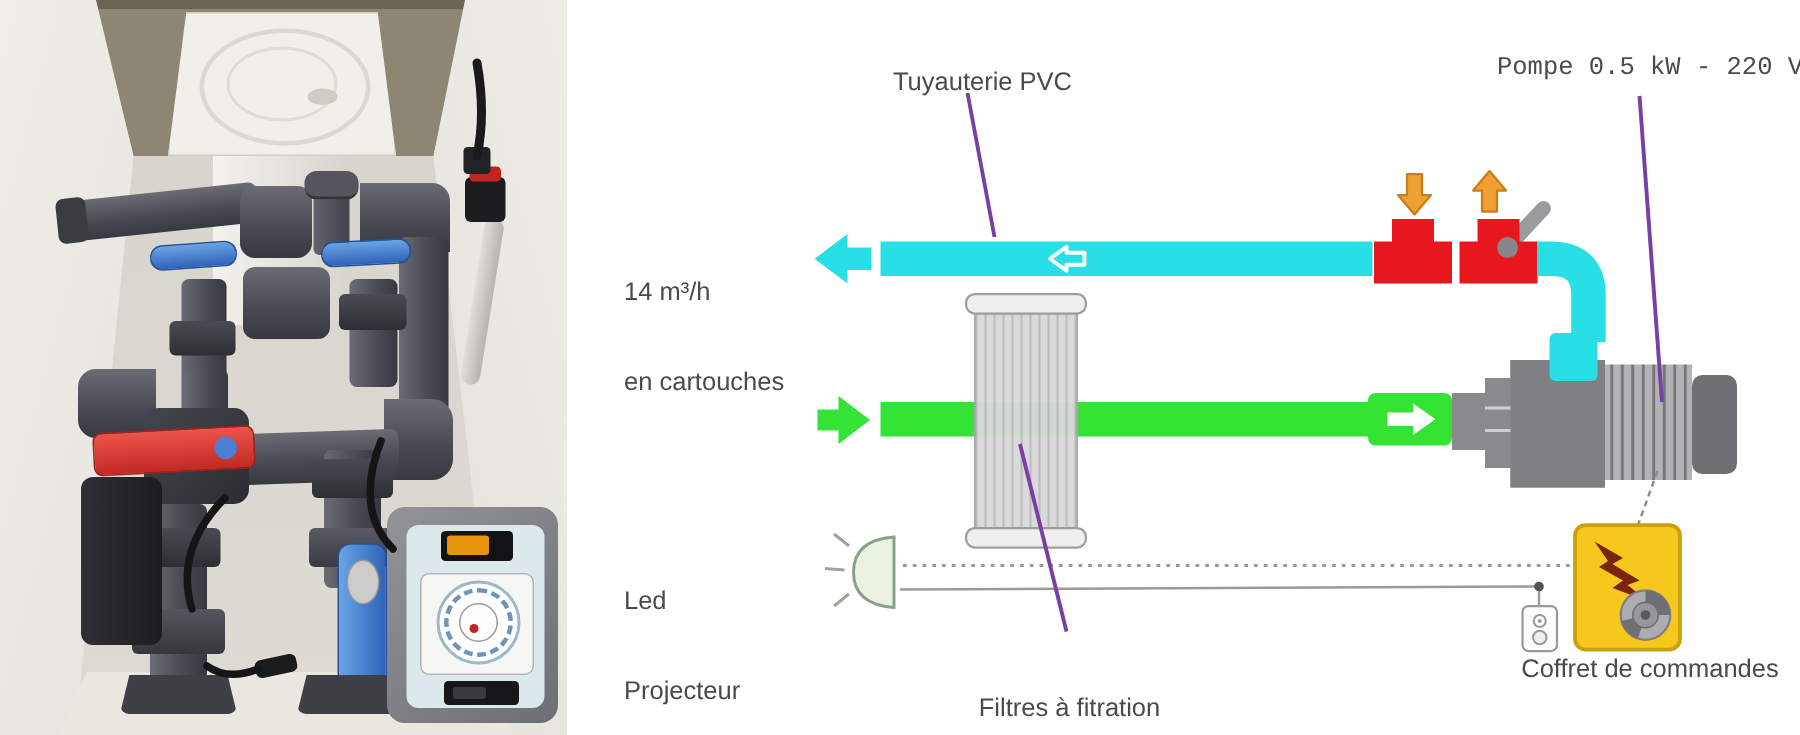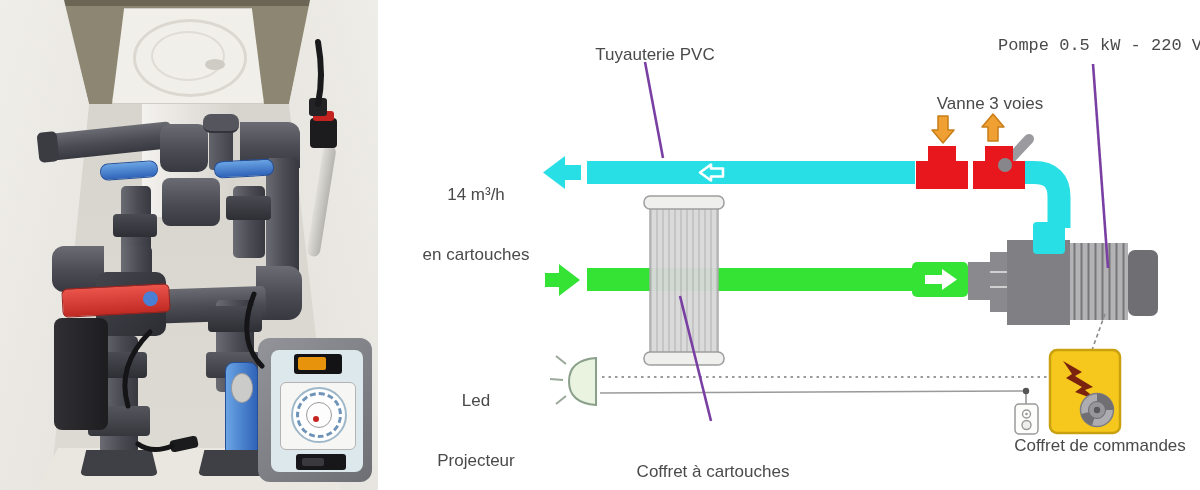--- a/index.html
+++ b/index.html
@@ -8,21 +8,21 @@
   
   #photo{position:absolute;left:0;top:0;width:378px;height:490px;overflow:hidden;background:#e3e0da;}
   .abs{position:absolute;}
   .pipe{background:linear-gradient(180deg,#6b6b73 0%,#4b4b53 55%,#383840 100%);border-radius:5px;}
   .pipeV{background:linear-gradient(90deg,#6b6b73 0%,#4b4b53 55%,#383840 100%);border-radius:5px;}
   .union{background:linear-gradient(180deg,#4a4a52,#2e2e35);border-radius:4px;}
   .bluegrip{background:linear-gradient(180deg,#6aa4e4,#2f63b8);border-radius:8px;border:1px solid #24509a;}
   
   #diagram{position:absolute;left:378px;top:0;width:822px;height:490px;background:#fff;}
   .lbl{position:absolute;color:#4a4a4a;font-size:17px;line-height:20px;text-align:center;white-space:pre;}
-  .lbl.right{text-align:center;}
+  .lbl.right{text-align:left;}
   .lbl.left{text-align:left;}
 </style>
 </head>
 <body>
 
 <div id="stage">
 
   <div id="photo">
 
     <div class="abs" style="left:0;top:0;width:378px;height:490px;clip-path:polygon(0 0,74px 0,0 94px);background:#a4a49c;"></div>
@@ -214,28 +214,27 @@
         <line x1="715" y1="64" x2="730" y2="268"></line>
         <line x1="302" y1="296" x2="333" y2="421"></line>
       </g>
     </svg>
 
     
     <div class="lbl" style="left:197px;top:5px;width:160px;">
       <div>Tuyauterie PVC</div>
     </div>
     <div class="lbl left" style="left:620px;top:36px;font-family:Liberation Mono, monospace;">Pompe 0.5 kW - 220 V</div>
-    <div class="lbl" style="left:542px;top:94px;width:140px;">Vanne 3 voies</div>
     <div class="lbl right" style="left:38px;top:145px;width:120px;">
       <div>14 m³/h</div>
       <div>en cartouches</div>
     </div>
     <div class="lbl right" style="left:38px;top:351px;width:120px;">
       <div>Led</div>
       <div>Projecteur</div>
     </div>
     <div class="lbl" style="left:225px;top:422px;width:220px;">
-      <div>Coffret à cartouches</div>
+      <div>Filtres à fitration</div>
       
     </div>
     <div class="lbl" style="left:612px;top:436px;width:220px;">Coffret de commandes</div>
   </div>
 </div>
 
 </body></html>

